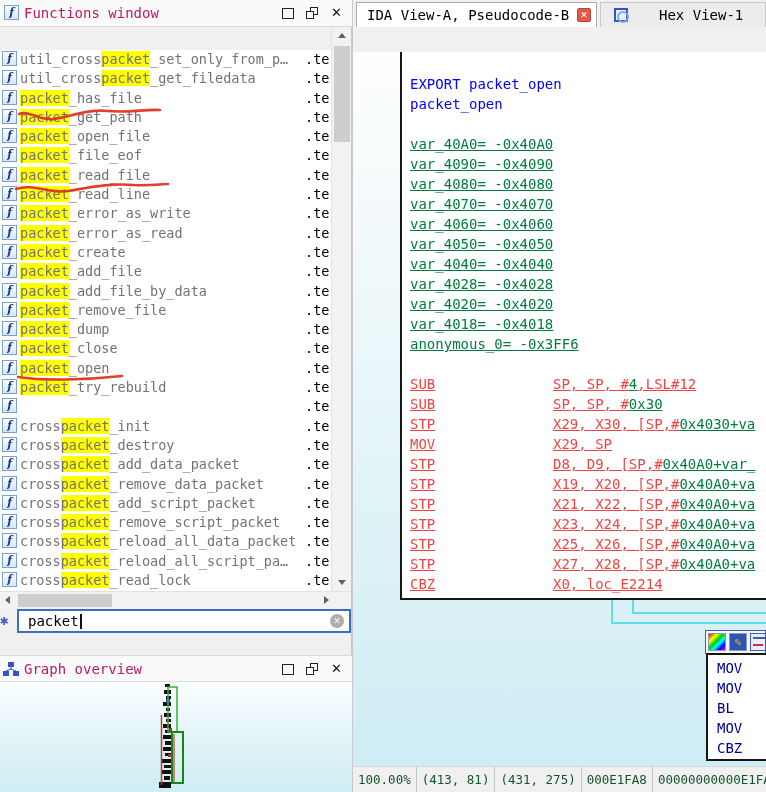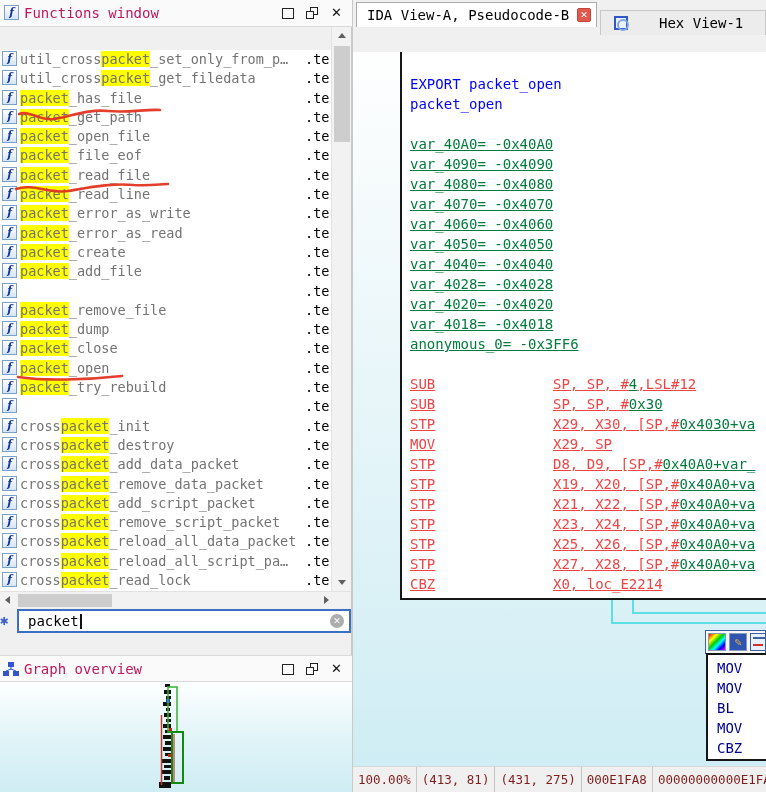--- a/index.html
+++ b/index.html
@@ -58,21 +58,21 @@
   #go-titlebar { top:655px; border-top:1px solid #DADADA; }
   #go-content { position:absolute; left:0; top:682px; width:352px; height:110px; background:linear-gradient(180deg,#FDFFFF, #DFF3F7 55%, #CFEDF4); overflow:hidden; }
 
   
   #right-panel { position:absolute; left:353px; top:0; width:413px; height:792px; background:#F0F0F0; }
   #tabbar { position:absolute; left:0; top:0; width:413px; height:27px; background:#F0F0F0; }
   .tab { position:absolute; top:2px; height:25px; font-size:14px; color:#000; }
   #tab-active { left:3px; width:241px; background:#FFF; border:1px solid #ABABAB; border-bottom:none; }
   #tab-active .tlabel { position:absolute; left:10px; top:4px; }
   .tab-close { position:absolute; right:5px; top:5px; width:14px; height:14px; background:#E0594C; border:1px solid #C04538; border-radius:2px; color:#FFF; font:bold 9px "DejaVu Sans",sans-serif; display:flex; align-items:center; justify-content:center; }
-  #tab-inactive { left:247px; width:166px; background:#ECECEC; border:1px solid #C8C8C8; border-bottom:none;margin-top:8px; }
+  #tab-inactive { left:247px; width:166px; background:#ECECEC; border:1px solid #C8C8C8; border-bottom:none; }
   #tab-inactive .tlabel { position:absolute; left:58px; top:4px; }
   .hexview-ic { position:absolute; left:13px; top:5px; width:14px; height:14px; border:2px solid #3355CC; background:#EAF0FF; }
   .hexview-ic::after { content:""; position:absolute; left:1px; top:1px; width:8px; height:8px; border:2px solid #7FA8E0; border-radius:50%; }
 
   #subtabbar { position:absolute; left:0; top:27px; width:413px; height:25px; background:#FBFBFB; border-bottom:2px solid #8F8F8F; box-shadow:inset 0 -3px 0 #E3E3E3; font-size:14px;margin-top:32px; }
   #subtabbar .tlabel { position:absolute; left:26px; top:3px; }
   .doc-ic { position:absolute; left:7px; top:4px; width:13px; height:15px; border:1px solid #3E66B0; background:#EAF2FC; }
   .doc-ic i { display:block; height:1px; background:#3E66B0; margin:2px 2px 0 2px; }
 
   #graphview { position:absolute; left:0; top:52px; width:413px; height:714px; background:linear-gradient(180deg,#FEFEFE 0%, #E9F6F9 45%, #CFEDF4 100%); overflow:hidden; }
@@ -85,21 +85,21 @@
   #node-toolbar { position:absolute; left:352px; top:578px; width:61px; height:24px; background:#F8F8F8; border:1px solid #3E5FA5; display:flex; gap:3px; padding:2px; overflow:hidden; }
   .nt-ic { width:18px; height:18px; border:1px solid #8899BB; background:#FFF; position:relative; flex:none; }
   .ic-palette { background:linear-gradient(135deg,#FF0000,#FFFF00 25%,#00CC00 45%,#00FFFF 62%,#0000FF 80%,#FF00FF); }
   .ic-pencil { background:#2E55B0; color:#F0B040; font-size:12px; text-align:center; line-height:16px; }
   .ic-group { background:#E8F0FF; border-color:#3E5FA5; }
   .ic-group::after { content:""; position:absolute; left:2px; top:10px; width:10px; height:2px; background:#D03030; }
   .ic-group::before { content:""; position:absolute; left:2px; top:3px; width:12px; height:2px; background:#3E5FA5; }
 
   #node2 { position:absolute; left:353px; top:601px; width:62px; height:108px; background:#FFF; border:2px solid #161616; border-right:none; padding:3px 0 0 9px; font-size:14px; line-height:20px; color:#000090; }
 
-  #statusbar { position:absolute; left:0; top:766px; width:413px; height:26px; background:#F0F0F0; border-top:1px solid #D8D8D8; display:flex; align-items:stretch; font-size:12.5px; color:#7f1d1d; }
+  #statusbar { position:absolute; left:0; top:766px; width:413px; height:26px; background:#F0F0F0; border-top:1px solid #D8D8D8; display:flex; align-items:stretch; font-size:12.5px; color:#14532d; }
   #statusbar span { padding:5px 5px 0 5px; border-right:1px solid #C6C6C6; white-space:pre; }
 
   #splitter { position:absolute; left:352px; top:0; width:1px; height:792px; background:#C9C9C9; }
 </style>
 </head>
 <body>
 
 <div id="left-panel">
 
   <div class="titlebar" style="top:0">
@@ -171,20 +171,21 @@
         <span class="fname"><span></span><span class="hl">packet</span><span>_create</span></span>
         <span class="fseg">.te</span>
       </div>
       <div class="frow">
         <div class="ficon">f</div>
         <span class="fname"><span></span><span class="hl">packet</span><span>_add_file</span></span>
         <span class="fseg">.te</span>
       </div>
       <div class="frow">
         <div class="ficon">f</div>
+        <span class="fname"><span></span><span class="hl">packet</span><span>_add_file_by_data</span></span>
         <span class="fseg">.te</span>
       </div>
       <div class="frow">
         <div class="ficon">f</div>
         <span class="fname"><span></span><span class="hl">packet</span><span>_remove_file</span></span>
         <span class="fseg">.te</span>
       </div>
       <div class="frow">
         <div class="ficon">f</div>
         <span class="fname"><span></span><span class="hl">packet</span><span>_dump</span></span>

